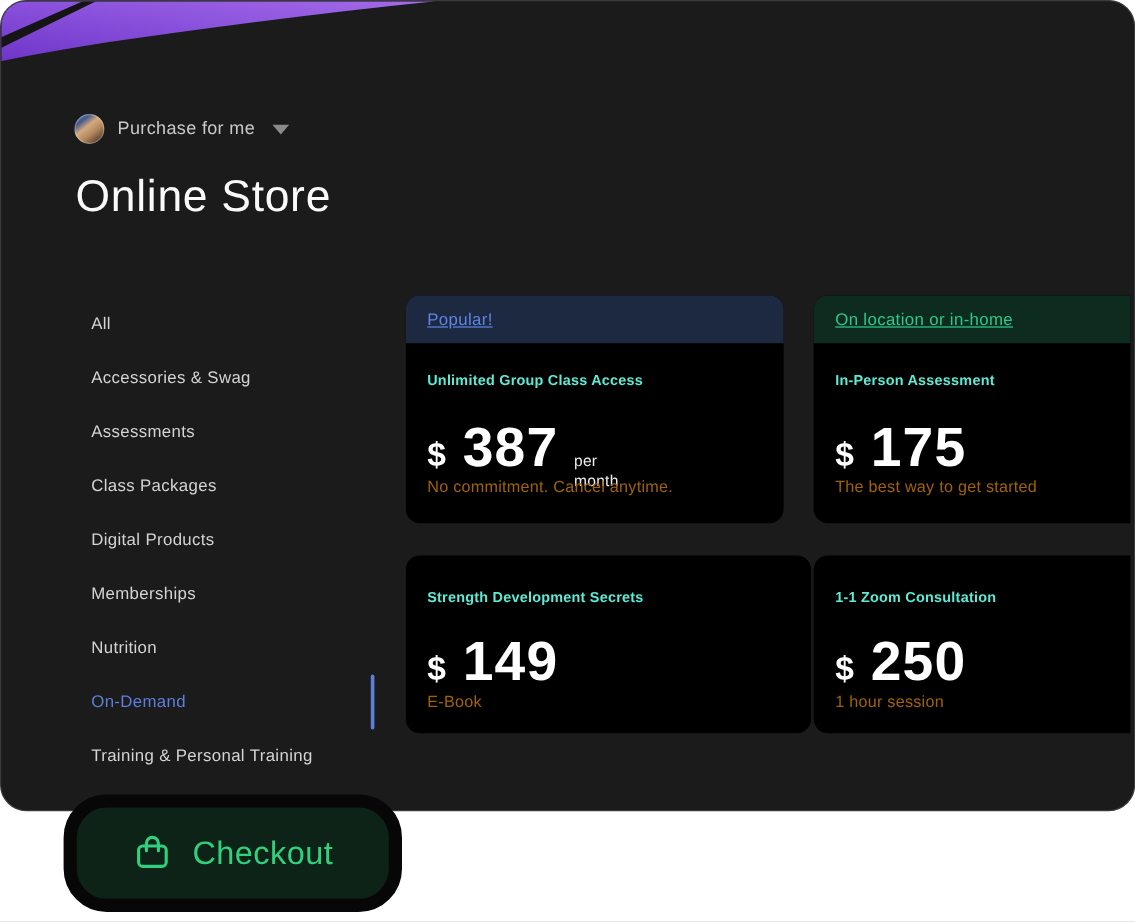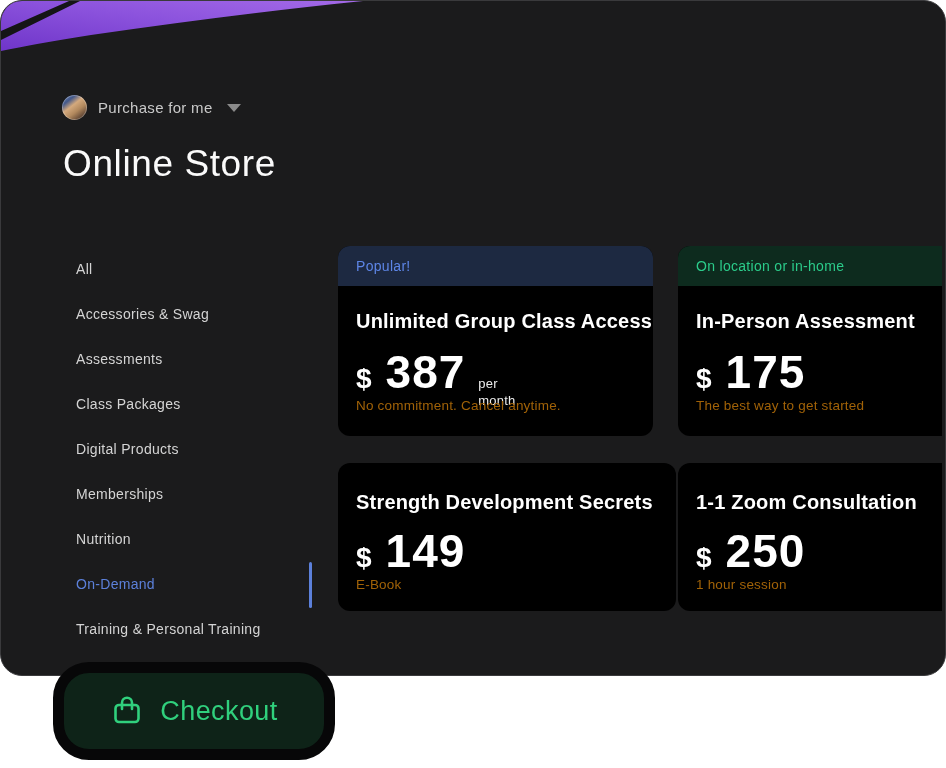--- a/index.html
+++ b/index.html
@@ -32,24 +32,24 @@
   .indicator{position:absolute;left:308px;top:561px;width:3px;height:46px;background:#5c80da;border-radius:2px;}
 
   
   .cards{position:absolute;left:337px;top:245px;width:604px;height:366px;overflow:hidden;}
   .card{position:absolute;background:#000;border-radius:12px;cursor:pointer;}
   .card.c1{left:0;top:0;width:315px;height:190px;}
   .card.c2{left:340px;top:0;width:315px;height:190px;}
   .card.c3{left:0;top:217px;width:338px;height:148px;}
   .card.c4{left:340px;top:217px;width:315px;height:148px;}
   .badge{height:40px;border-radius:12px 12px 0 0;display:flex;align-items:center;
-         padding:0 18px;font-size:14px;letter-spacing:.3px;}
+         padding:0 18px;font-size:14px;letter-spacing:.3px;text-decoration:underline;}
   .badge.blue{background:#1d2941;color:#5d85e6;}
   .badge.green{background:#0d2b1e;color:#2bcb8a;}
-  .card .name{position:absolute;left:18px;font-size:20px;font-weight:700;color:#ffffff;
+  .card .name{position:absolute;left:18px;font-size:12px;font-weight:700;color:#5eead4;
               letter-spacing:.2px;white-space:nowrap;}
   .card .price-row{position:absolute;left:18px;display:flex;align-items:baseline;white-space:nowrap;}
   .card .currency{font-size:28px;font-weight:600;color:#fff;}
   .card .price{font-size:46px;font-weight:600;color:#fff;letter-spacing:1px;margin-left:14px;line-height:1;}
   .card .period{margin-left:13px;font-size:13px;color:#ececec;line-height:1.3;letter-spacing:.2px;}
   .card .desc{position:absolute;left:18px;font-size:13.5px;color:#a16207;letter-spacing:.2px;white-space:nowrap;}
   .card.tall .name{top:64px;}
   .card.tall .price-row{top:103px;}
   .card.tall .desc{top:152px;}
   .card.short .name{top:28px;}

